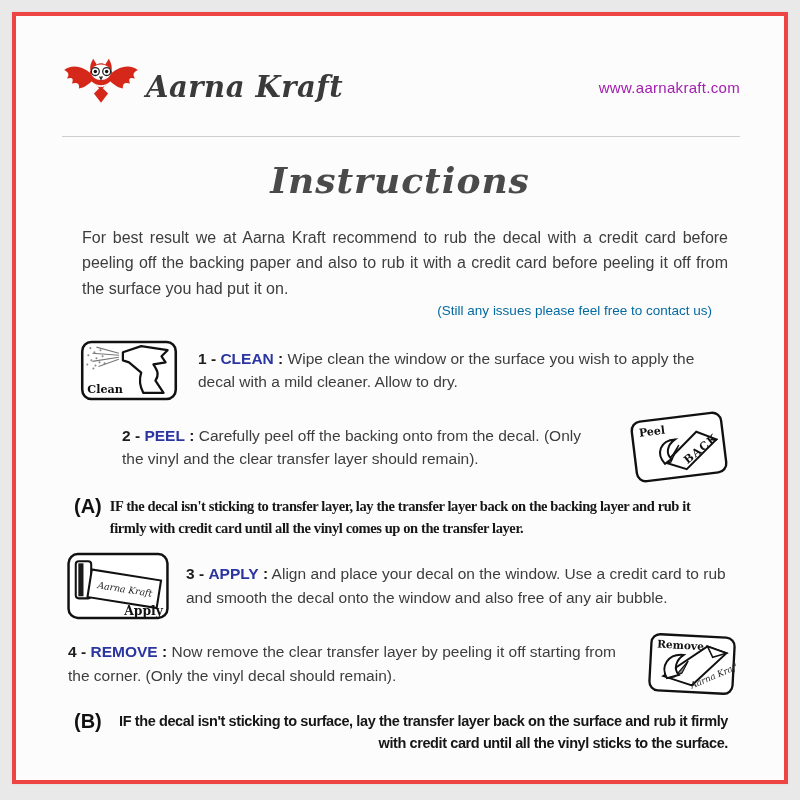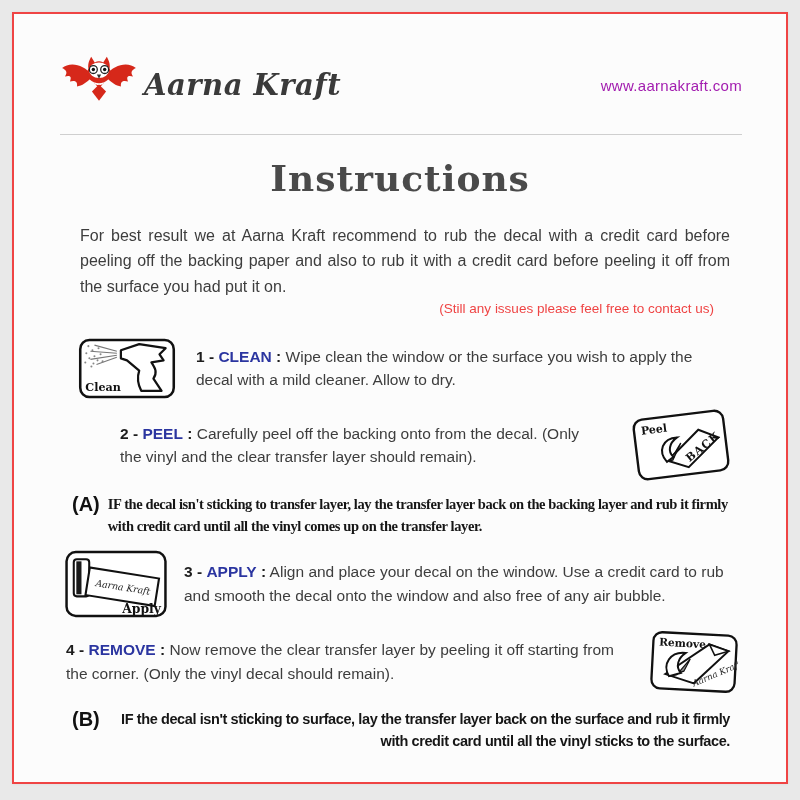--- a/index.html
+++ b/index.html
@@ -7,54 +7,54 @@
   body {
     background: #e9e9e9;
     font-family: "Liberation Sans", sans-serif;
     color: #3d3d3d;
   }
   .card {
     position: absolute;
     left: 12px; top: 12px;
     width: 776px; height: 772px;
     background: #fcfcfc;
-    border: 2px solid #ef4444;
+    border: 4px solid #ef4444;
     box-shadow: 0 0 3px rgba(0,0,0,.06);
     overflow: hidden;
   }
   
   .header {
     display: flex; align-items: center; justify-content: space-between;
     padding: 38px 44px 0 46px;
   }
   .brand { display: flex; align-items: center; gap: 6px; }
   .brand-name {
     font-family: "DejaVu Serif", serif;
     font-style: italic; font-weight: bold;
     font-size: 29px; color: #3a3a3a; letter-spacing: .5px;
   }
   .website { font-size: 15px; color: #a21caf; letter-spacing: .3px; }
   .divider { border: none; border-top: 1px solid #cfcfcf; margin: 16px 44px 0 46px; }
   
   .title {
     text-align: center;
     font-family: "DejaVu Serif", serif;
-    font-weight: bold;
+    font-style: italic; font-weight: bold;
     font-size: 36px; color: #4a4a4a;
     margin-top: 22px; letter-spacing: 1px;
   }
   
   .intro {
     margin: 24px 56px 0 66px;
     font-size: 16px; line-height: 1.58;
     text-align: justify; color: #3d3d3d;
   }
   .contact {
     margin: 2px 72px 0 0;
-    text-align: right; font-size: 13.5px; color: #ef4444; padding-left: 12px;
+    text-align: right; font-size: 13.5px; color: #0369a1; padding-left: 12px;
   }
   
   .step { display: flex; align-items: center; }
   .step-text { font-size: 15.5px; line-height: 1.5; color: #3d3d3d; }
   .step-text .num, .step-text .sep { font-weight: bold; color: #1d1d1d; }
   .step-text .kw  { font-weight: bold; color: #2b35a0; }
   .justify { text-align: justify; }
   .step-1 { margin: 22px 0 0 64px; gap: 20px; }
   .step-1 .step-text { width: 505px; }
   .step-2 { margin: 14px 58px 0 106px; }

